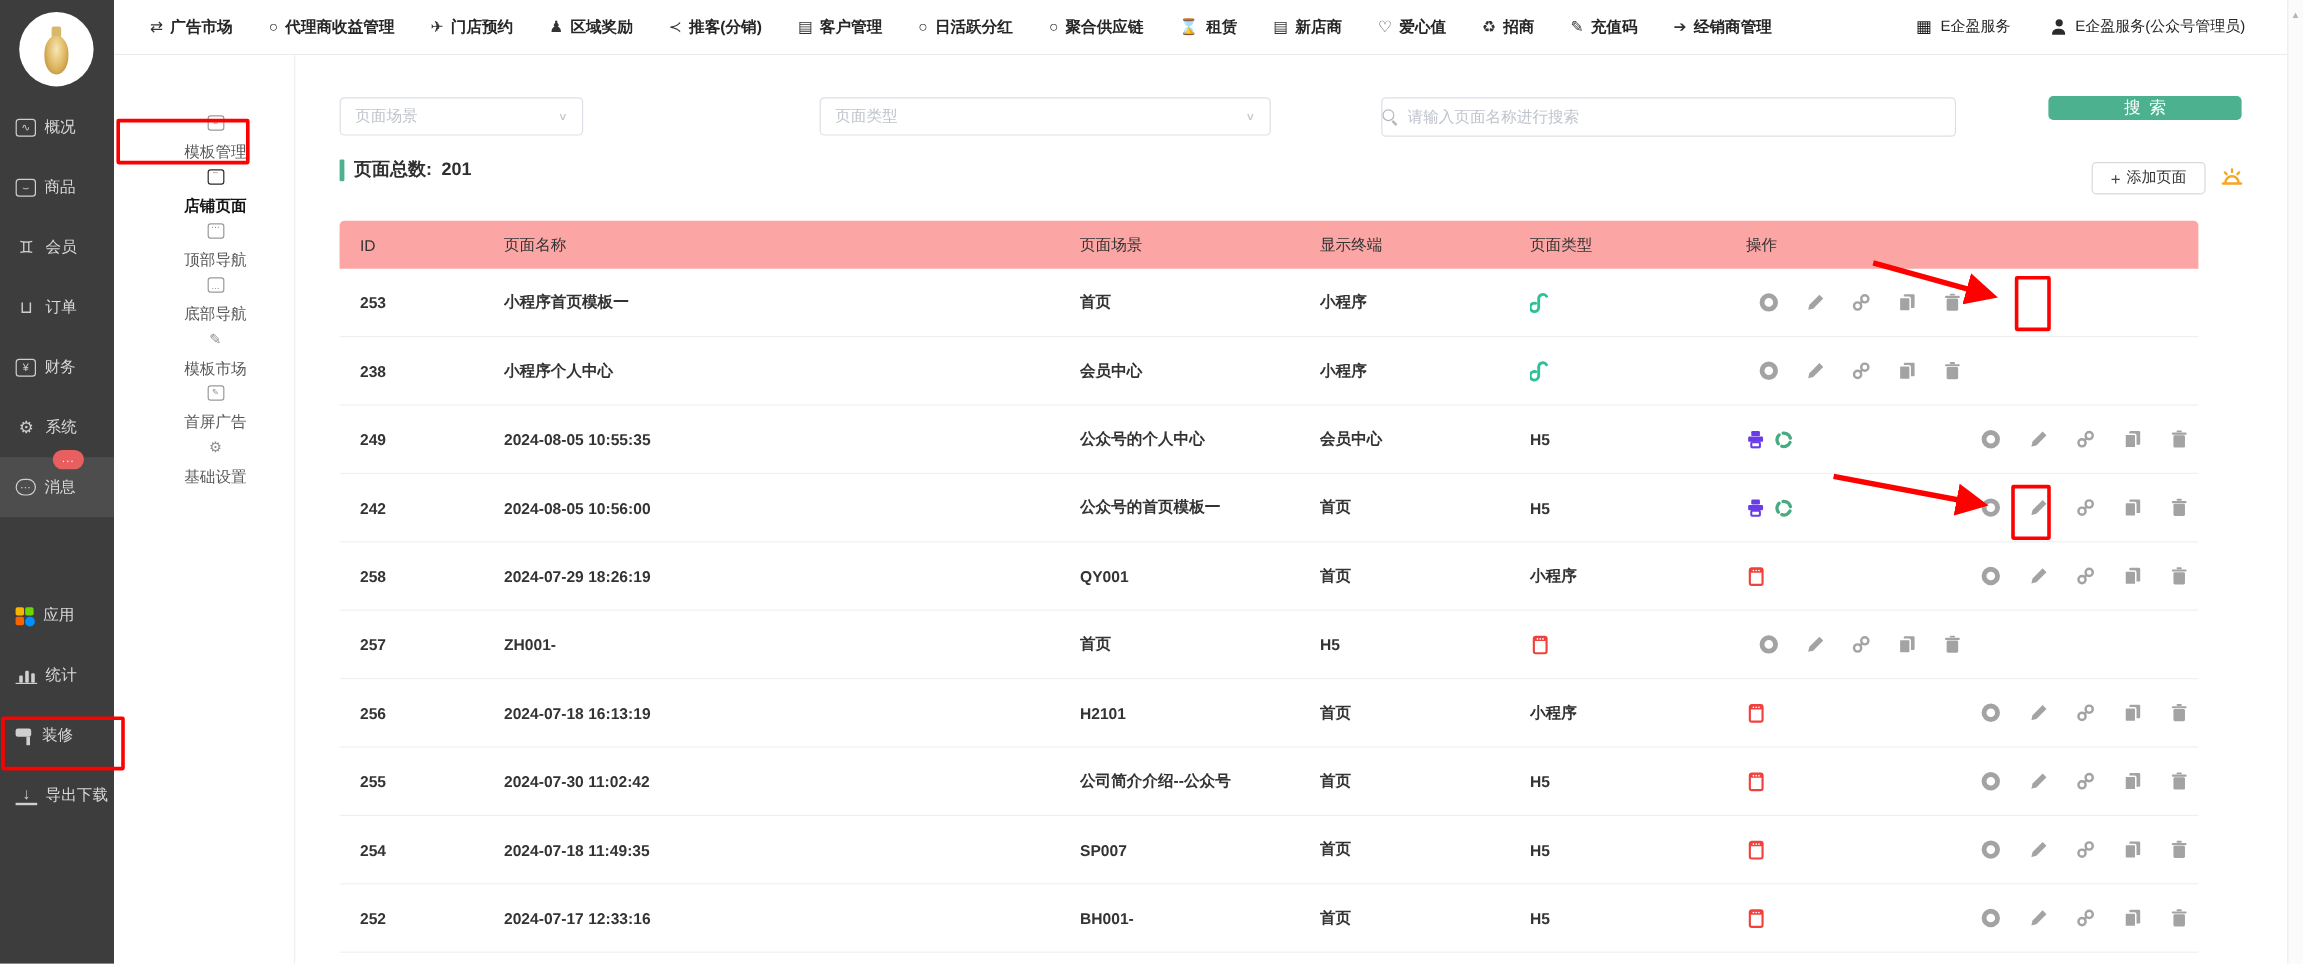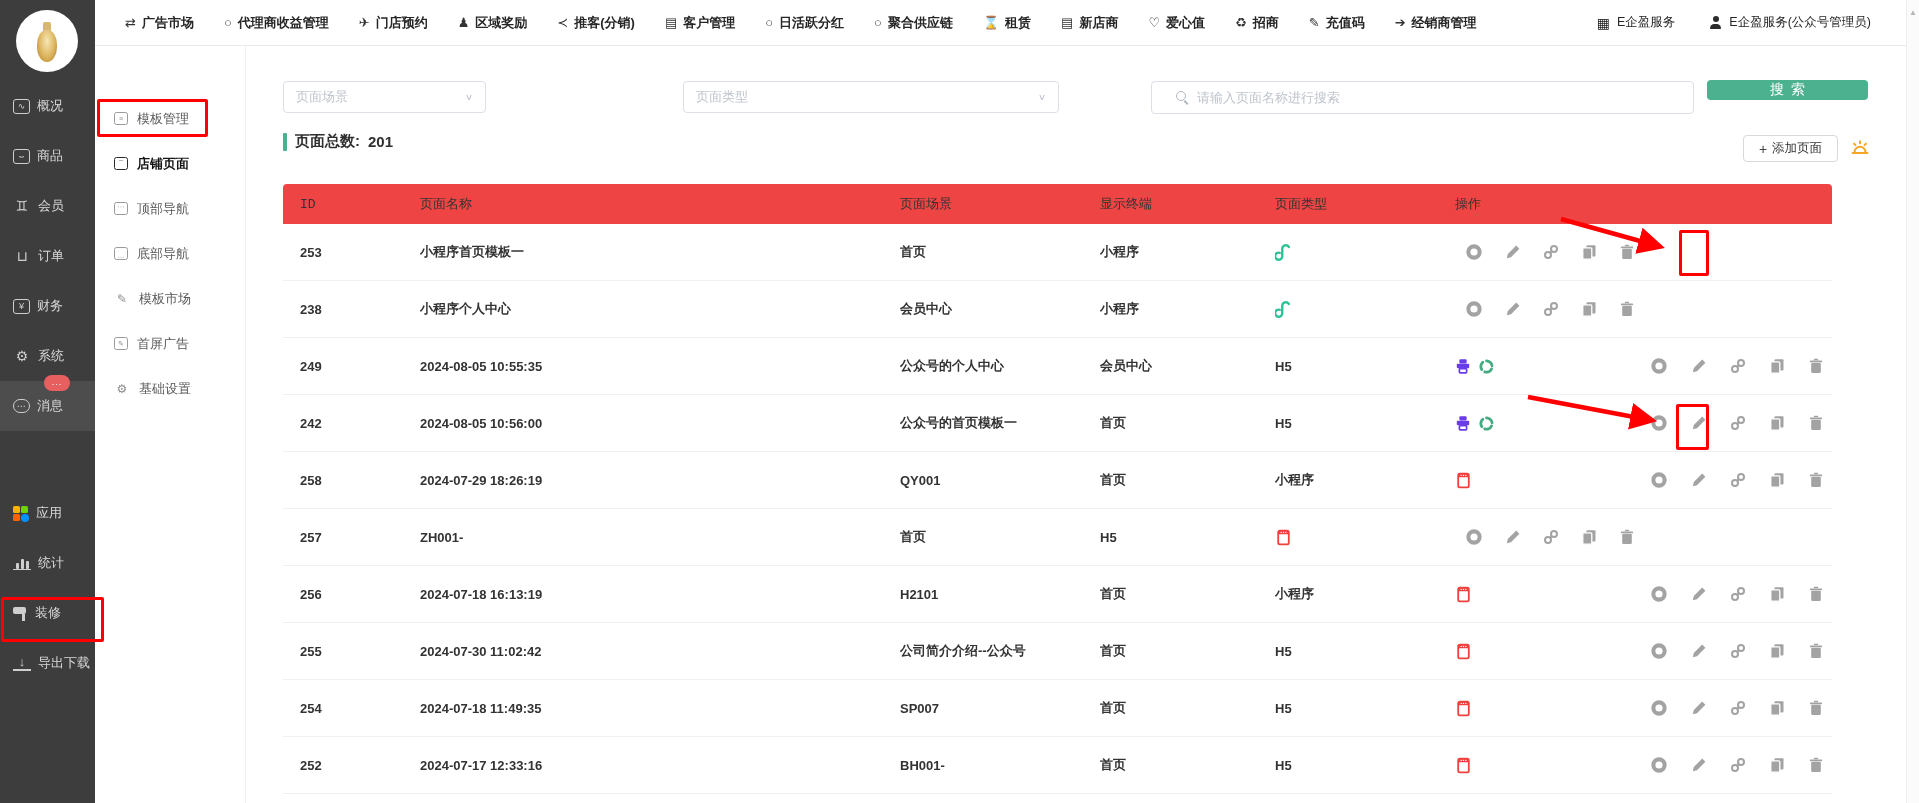--- a/index.html
+++ b/index.html
@@ -49,56 +49,56 @@
   .icon-roller::before { content:""; position:absolute; left:0; top:1px; width:13px; height:7px; background:#cfcfcf; border-radius:2px; }
   .icon-roller::after { content:""; position:absolute; left:9px; top:8px; width:2.5px; height:7px; background:#cfcfcf; }
   .icon-underarrow { border-bottom:2px solid #cfcfcf; padding-bottom:1px; font-size:13px; line-height:1; }
   .icon-bubble { width:17px; height:14px; border:1.3px solid #cfcfcf; border-radius:8px; font-size:9px;
     display:inline-flex; align-items:center; justify-content:center; letter-spacing:0.5px; line-height:0; }
 
   
   .submenu { position:absolute; left:95px; top:46px; bottom:0; width:151px; background:#fff;
     border-right:1px solid #efefef; padding-top:50px; z-index:4; }
   .sm-item { height:45px; display:flex; align-items:center; gap:9px; padding-left:19px;
-    font-size:13px; color:#595959; cursor:pointer; }
+    font-size:13px; color:#595959; cursor:pointer;flex-direction:column; }
   .sm-item.active { color:#141414; font-weight:700; }
   .sm-ic { width:16px; display:inline-flex; align-items:center; justify-content:center; color:#8c8c8c; font-size:12px; flex:none; }
   .sm-ic.boxed { width:14px; height:13px; border:1.2px solid #9a9a9a; border-radius:2.5px; font-size:7px; line-height:1; }
   .sm-ic.dots-top { align-items:flex-start; }
   .sm-ic.dots-bottom { align-items:flex-end; }
   .sm-item.active .sm-ic { color:#2b2b2b; border-color:#2b2b2b; }
 
   
   .main { position:absolute; left:246px; top:46px; right:0; bottom:0; background:#fff; }
   .combo { position:absolute; height:32px; border:1px solid #dcdfe6; border-radius:4px; background:#fff;
     display:flex; align-items:center; padding:0 12px; font-size:13px; color:#bfc4cc; cursor:pointer; }
   .combo .chev { margin-left:auto; color:#c0c4cc; font-size:11px; transform:scaleY(0.8); }
-  .searchbox { position:absolute; left:905px; top:35px; width:543px; height:33px; border:1px solid #dcdfe6;
-    border-radius:4px; display:flex; align-items:center; padding:0 24px; gap:8px; }
+  .searchbox { position:absolute; left:905px; top:35px; width:479px; height:33px; border:1px solid #dcdfe6;
+    border-radius:4px; display:flex; align-items:center; padding:0 0; gap:8px; }
   .mag { position:relative; width:13px; height:13px; flex:none; }
   .mag::before { content:""; position:absolute; left:0; top:0; width:8px; height:8px; border:1.6px solid #b3b7be; border-radius:50%; }
   .mag::after { content:""; position:absolute; left:8.5px; top:8.5px; width:4.5px; height:1.6px; background:#b3b7be; transform:rotate(45deg); transform-origin:0 0; }
   .searchbox input { border:none; outline:none; flex:1; font-size:13px; color:#333;
     font-family:"Liberation Sans","DejaVu Sans",sans-serif; }
   .searchbox input::placeholder { color:#bfc4cc; }
   .btn-search { position:absolute; left:1461px; top:34px; width:161px; height:20px; background:#4cb18f;
     color:#fff; font-size:14px; letter-spacing:7px; border:none; border-radius:4px; cursor:pointer; text-indent:7px; }
   .summary { position:absolute; left:37px; top:86px; display:flex; align-items:center; gap:8px;
     font-size:15px; font-weight:700; color:#303030; }
   .summary::before { content:""; width:4px; height:18px; background:#4cb18f; border-radius:1px; }
   .btn-add { position:absolute; left:1497px; top:89px; width:95px; height:27px; border:1px solid #d9d9d9;
     border-radius:4px; background:#fff; font-size:12.5px; color:#333; cursor:pointer;
     display:flex; align-items:center; justify-content:center; gap:5px; }
   .btn-add .plus { font-size:14px; font-weight:400; color:#444; }
   .bell { position:absolute; left:1603px; top:92px; width:22px; height:22px; cursor:pointer; }
 
   
   .table { position:absolute; left:37px; top:138px; width:1549px; }
   .t-head, .t-row { display:grid; grid-template-columns:137px 480px 200px 175px 180px 185px 1fr; align-items:center; }
-  .t-head { height:40px; background:#ef4444; border-radius:4px 4px 0 0; font-size:13px; color:#333;font-family:Liberation Mono, monospace; }
+  .t-head { height:40px; background:#fca5a5; border-radius:4px 4px 0 0; font-size:13px; color:#333; }
   .t-row { height:57px; border-bottom:1px solid #f0f0f0; font-size:13px; font-weight:700; color:#333; }
   .cell { padding-right:8px; white-space:nowrap; overflow:hidden; }
   .c-first { padding-left:17px; }
   .c-type { display:flex; align-items:center; gap:7px; }
   .c-actions { display:flex; align-items:center; gap:22px; padding-left:10px; }
   .act { width:18px; height:18px; display:inline-flex; align-items:center; justify-content:center; cursor:pointer; }
   .ticon { display:inline-flex; }
 
   
   .anno { position:absolute; border:3.5px solid #fe0000; border-radius:2px; z-index:50; pointer-events:none; }

